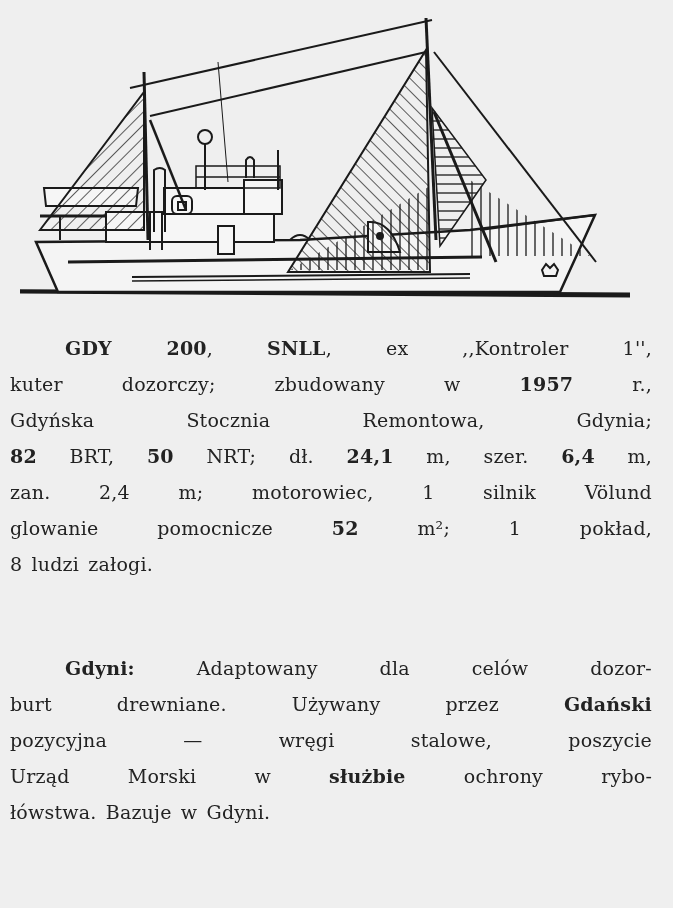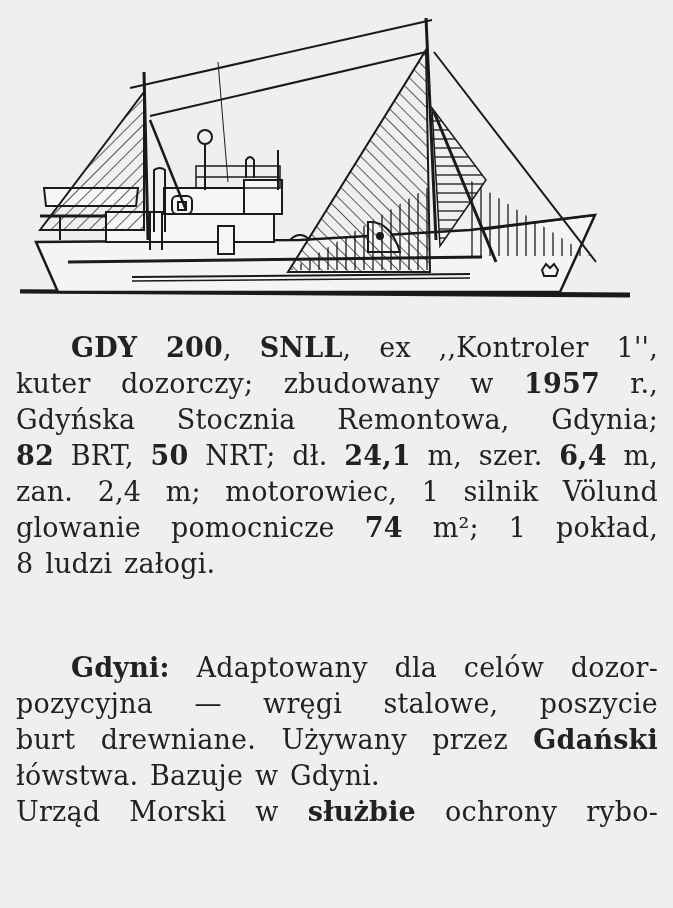--- a/index.html
+++ b/index.html
@@ -8,22 +8,22 @@
     background: #efefef;
     color: #222;
     font-family: "DejaVu Serif", serif;
     position: relative;
   }
   .page { position: absolute; left: 0; top: 0; width: 673px; height: 908px; }
   .illustration { position: absolute; left: 0; top: 0; width: 673px; height: 310px; }
   .illustration svg { width: 673px; height: 310px; display: block; }
   .para {
     position: absolute;
-    left: 16px; width: 642px;
-    font-size: 27px;
+    left: 10px; width: 642px;
+    font-size: 19px;
     line-height: 36px;
     text-align: justify;
     letter-spacing: 0.2px;
     word-spacing: 3px;
   }
   .para .line { display: block; white-space: nowrap; text-align-last: justify; text-align: justify; }
   .para .line.last { text-align-last: left; }
   .para .line.indent { padding-left: 55px; }
   b { font-weight: bold; }
   #para1 { top: 330px; }
@@ -109,25 +109,25 @@
       </g>
     </svg>
   </div>
 
   <div class="para" id="para1">
     <span class="line indent"><b>GDY 200</b><span>, </span><b>SNLL</b><span>, ex ,,Kontroler 1'',</span></span>
     <span class="line"><span>kuter dozorczy; zbudowany w </span><b>1957</b><span> r.,</span></span>
     <span class="line"><span>Gdyńska Stocznia Remontowa, Gdynia;</span></span>
     <span class="line"><b>82</b><span> BRT, </span><b>50</b><span> NRT; dł. </span><b>24,1</b><span> m, szer. </span><b>6,4</b><span> m,</span></span>
     <span class="line"><span>zan. 2,4 m; motorowiec, 1 silnik Völund</span></span>
-    <span class="line"><span>glowanie pomocnicze </span><b>74</b><span> m²; 1 pokład,</span></span>
+    <span class="line"><span>glowanie pomocnicze </span><b>52</b><span> m²; 1 pokład,</span></span>
     <span class="line last"><span>8 ludzi załogi.</span></span>
   </div>
 
   <div class="para" id="para2">
     <span class="line indent"><b>Gdyni:</b><span> Adaptowany dla celów dozor-</span></span>
+    <span class="line"><span>burt drewniane. Używany przez </span><b>Gdański</b></span>
     <span class="line"><span>pozycyjna — wręgi stalowe, poszycie</span></span>
-    <span class="line"><span>burt drewniane. Używany przez </span><b>Gdański</b></span>
+    <span class="line"><span>Urząd Morski w </span><b>służbie</b><span> ochrony rybo-</span></span>
     <span class="line last"><span>łówstwa. Bazuje w Gdyni.</span></span>
-    <span class="line"><span>Urząd Morski w </span><b>służbie</b><span> ochrony rybo-</span></span>
   </div>
 
 </div>
 
 </body></html>

